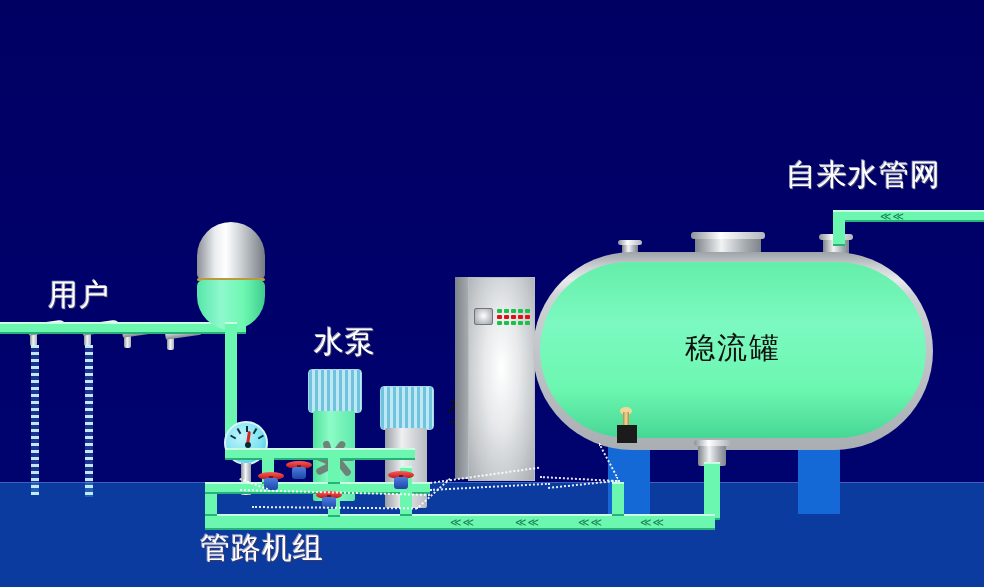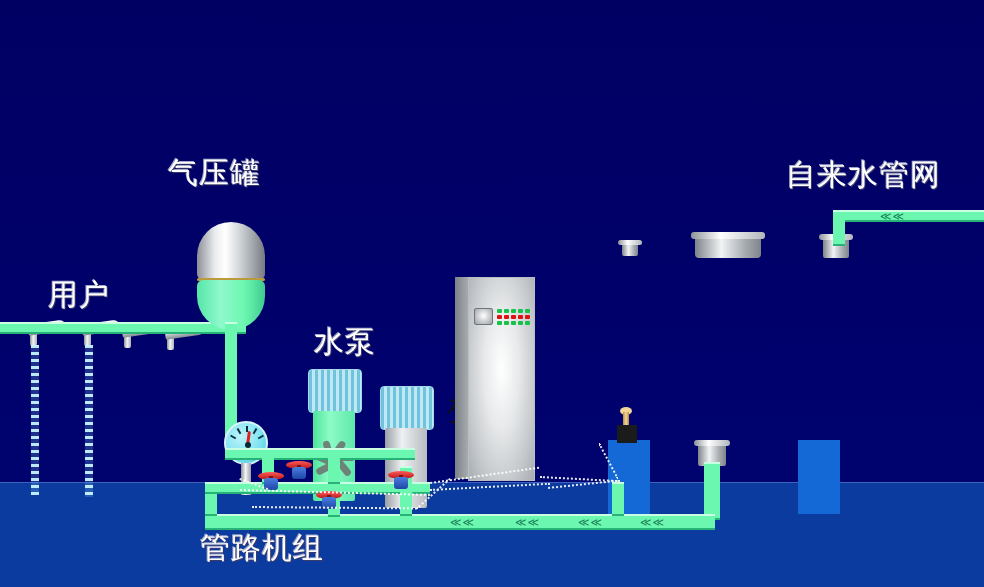--- a/index.html
+++ b/index.html
@@ -132,21 +132,20 @@
   #lvlcap{position:absolute;left:620px;top:407px;width:12px;height:8px;border-radius:50%;
      background:#f2d79a;}
 </style>
 </head>
 <body>
 
 <div id="stage">
 
   <div class="floor"></div>
 
-  <div class="lbl" style="left:168px;top:158px;">气压罐</div>
   <div class="lbl" style="left:48px;top:280px;">用户</div>
   <div class="lbl" style="left:314px;top:327px;">水泵</div>
   <div class="lbl dark" style="left:447px;top:396px;font-size:29px;">变频柜</div>
   <div class="lbl" style="left:786px;top:160px;">自来水管网</div>
   <div class="lbl" style="left:200px;top:533px;">管路机组</div>
 
   <div class="faucet" style="left:28px;top:320px;">
     <div class="neck"></div>
     <div class="spout"></div>
   </div>
@@ -248,20 +247,25 @@
   <div class="nozzle" style="left:695px;top:232px;width:66px;height:26px;border-radius:4px;">
     <div class="rim" style="height:7px;"></div>
     </div>
   <div class="nozzle" style="left:823px;top:234px;width:26px;height:24px;">
     <div class="rim" style="height:6px;"></div>
     </div>
 
   <div class="leg" style="left:608px;top:440px;width:42px;height:74px;"></div>
   <div class="leg" style="left:798px;top:440px;width:42px;height:74px;"></div>
 
+  <div id="stank">
+    <div class="shell"></div>
+    <div class="inner"></div>
+    <div class="tname">稳流罐</div>
+  </div>
 
   <div class="nozzle" style="left:698px;top:440px;width:28px;height:26px;">
     <div class="rim" style="height:6px;"></div>
     </div>
 
   <div id="lvlcap"></div>
   <div id="lvlstem"></div>
   <div id="lvl"></div>
 
   <div class="pipe h" style="left:845px;top:210px;width:139px;"></div>

